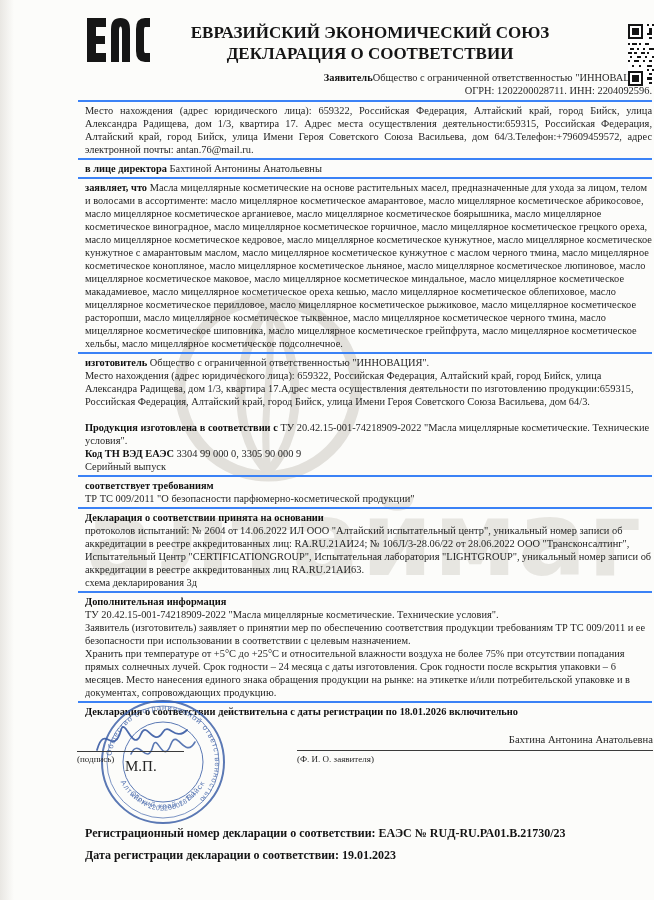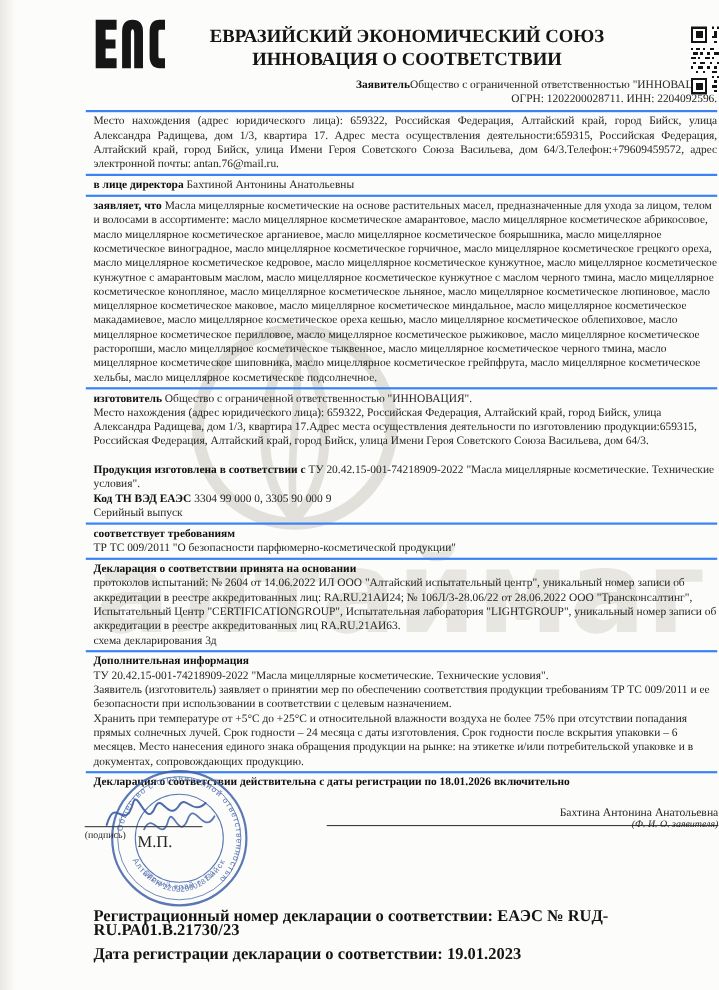--- a/index.html
+++ b/index.html
@@ -32,24 +32,24 @@
   .just{text-align:justify;}
   b{color:#101010;}
   .gap{height:13px;}
   
   .sigblock{position:relative;height:97px;}
   .sig-line{position:absolute;left:-8px;top:31px;width:107px;border-bottom:1px solid #3b3b3b;}
   .sig-cap{position:absolute;left:-8px;top:33px;width:107px;text-align:left;font-size:9px;}
   .mp{position:absolute;left:40px;top:40px;font-size:15px;}
   .fio-name{position:absolute;left:212px;top:13px;width:356px;text-align:right;font-size:10.6px;}
   .fio-line{position:absolute;left:212px;top:30px;width:356px;border-bottom:1px solid #3b3b3b;}
-  .fio-cap{position:absolute;left:212px;top:23px;width:356px;text-align:right;font-size:9px;font-style:italic;}
+  .fio-cap{position:absolute;left:212px;top:33px;width:356px;text-align:left;font-size:9px;}
   .stamp{position:absolute;left:12px;top:-24px;opacity:.85;}
   .autograph{position:absolute;left:2px;top:-6px;opacity:.9;}
-  .footer p{margin:0 0 9px 0;font-weight:bold;font-size:15px;color:#141414;}
+  .footer p{margin:0 0 9px 0;font-weight:bold;font-size:12px;color:#141414;}
   .footer{margin-top:10px;}
 </style>
 </head>
 <body>
 
 <div class="page">
   <div class="scan-edge"></div>
 
   <svg class="wm wm-circle" width="200" height="200" viewBox="0 0 200 200">
     <g fill="none" stroke="#c9c5bd" stroke-linecap="round">
@@ -62,21 +62,21 @@
   <div class="wm wm-big">алтаймаг</div>
 
   <div class="header">
     <svg class="eac" width="68" height="48" viewBox="0 0 68 48" fill="#161616">
       <path d="M3,2 h9 v44 h-9 z M12,2 h10 v9 h-10 z M12,20 h9 v8 h-9 z M12,37 h10 v9 h-10 z"></path>
       <path fill-rule="evenodd" d="M27,46 V13 Q27,2 36.5,2 Q46,2 46,13 V46 H38 V15 Q38,10.5 36.5,10.5 Q35,10.5 35,15 V46 Z"></path>
       <path d="M52,13 Q52,2 61,2 H66 V11 H61 Q60,11 60,14 V34 Q60,37 61,37 H66 V46 H61 Q52,46 52,35 Z"></path>
     </svg>
     <div class="title">
       <div>ЕВРАЗИЙСКИЙ ЭКОНОМИЧЕСКИЙ СОЮЗ</div>
-      <div>ИННОВАЦИЯ О СООТВЕТСТВИИ</div>
+      <div>ДЕКЛАРАЦИЯ О СООТВЕТСТВИИ</div>
     </div>
     <svg class="qr" width="62" height="62" viewBox="0 0 29 29" shape-rendering="crispEdges">
       <rect width="29" height="29" fill="#ffffff"></rect>
       <g fill="#141414">
         <path d="M0,0h7v7h-7z M1,1v5h5v-5z" fill-rule="evenodd"></path>
         <rect x="2" y="2" width="3" height="3"></rect>
         <path d="M22,0h7v7h-7z M23,1v5h5v-5z" fill-rule="evenodd"></path>
         <rect x="24" y="2" width="3" height="3"></rect>
         <path d="M0,22h7v7h-7z M1,23v5h5v-5z" fill-rule="evenodd"></path>
         <rect x="2" y="24" width="3" height="3"></rect>

